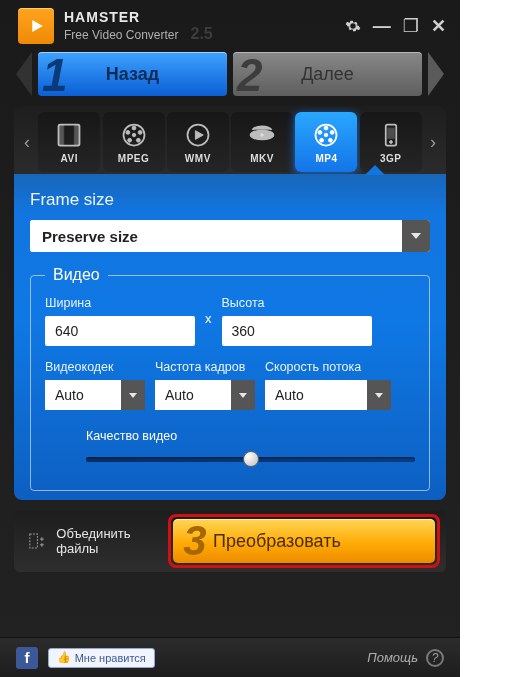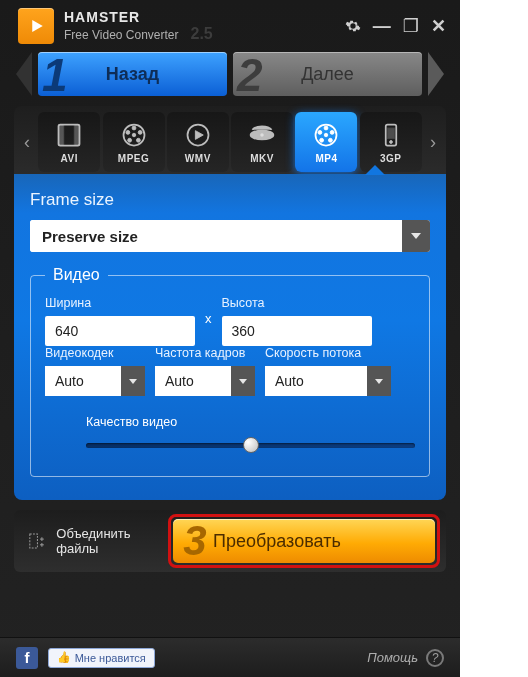--- a/index.html
+++ b/index.html
@@ -122,21 +122,21 @@
     border-top: 6px solid #e6e6e6;
   }
 
   fieldset {
     border: 1px solid rgba(255,255,255,.55); border-radius: 4px;
     padding: 12px 14px 24px; color: #fff;
   }
   legend { padding: 0 8px; font-size: 16px; }
 
   .row { display: flex; align-items: center; gap: 10px; }
-  .row + .row { }
+  .row + .row { margin-top: 14px; }
   .field { display: flex; flex-direction: column; gap: 6px; }
   .field label { font-size: 12.5px; color: #e8f2ff; }
   .textbox {
     height: 30px; background: #fff; color: #222;
     border: none; padding: 0 10px; font-size: 14px; border-radius: 2px;
   }
   .w140 { width: 150px; }
   .times { color: #fff; padding-bottom: 6px; font-size: 13px; }
 
   .combo { height: 30px; display: flex; background: #fff; border-radius: 2px; }

